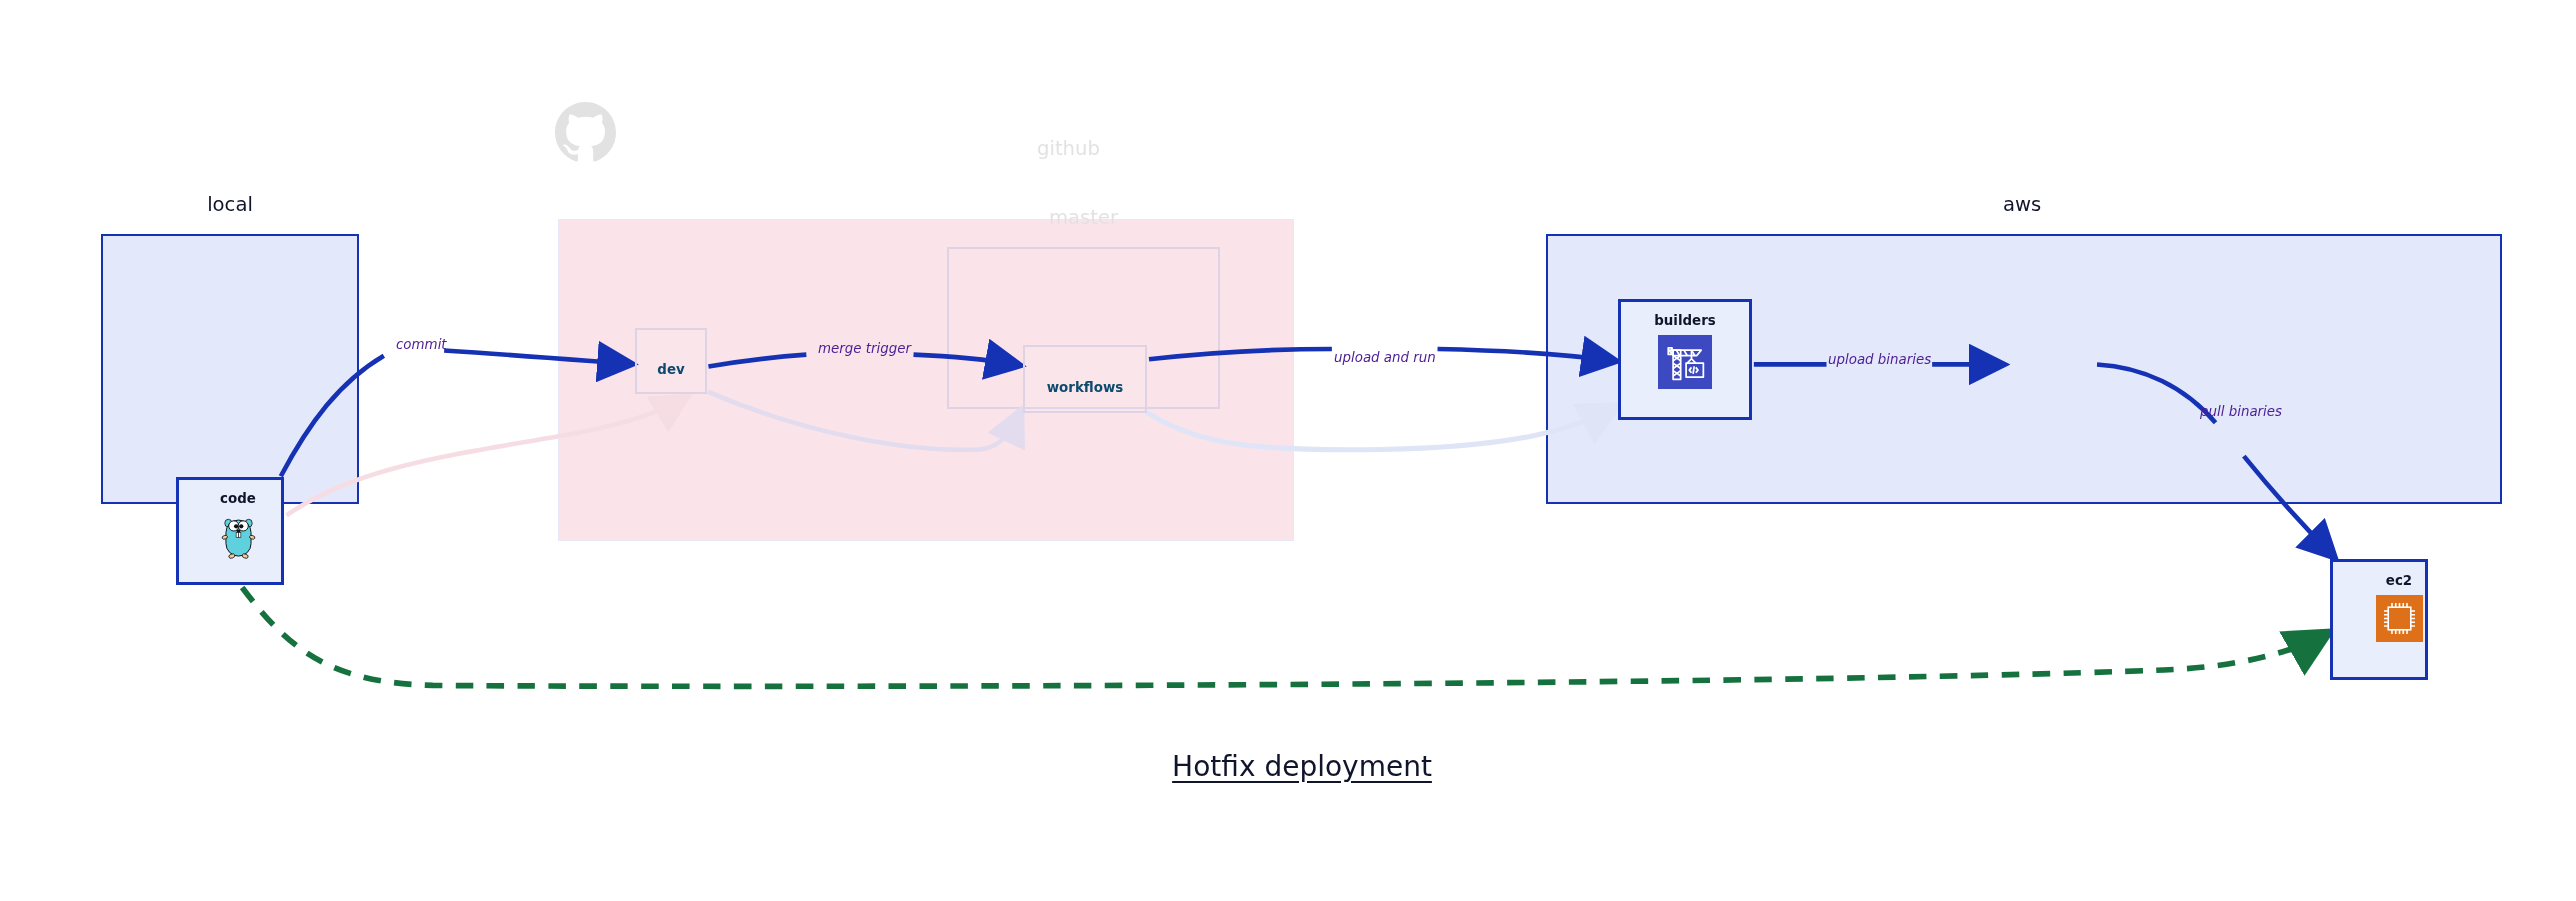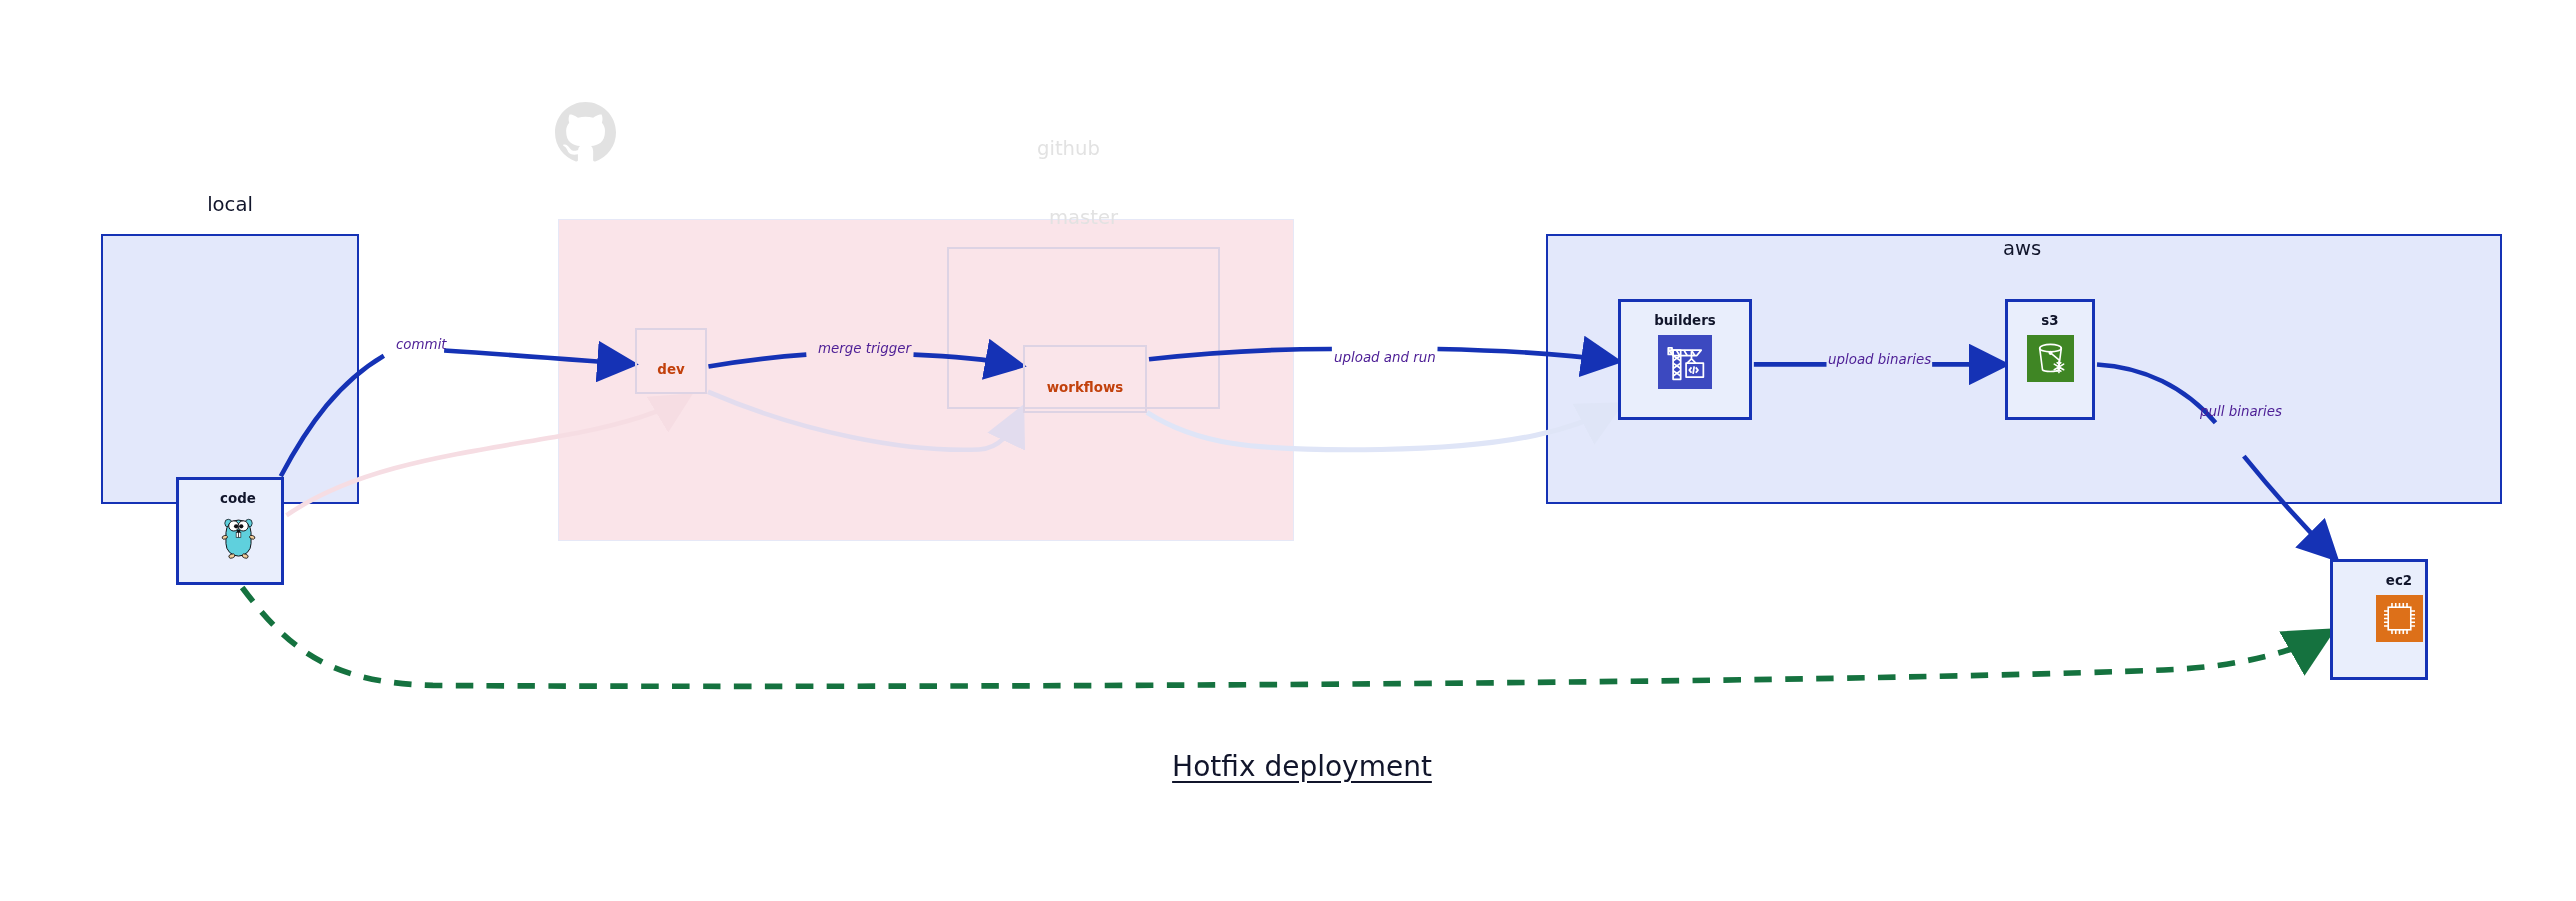--- a/index.html
+++ b/index.html
@@ -51,21 +51,21 @@
     background: rgba(0,0,0,0);
     border: 2.1px solid #ddd3e4;
   }
   #label-master { left: 947px; top: 206px; width: 273px; }
 
   #cluster-aws {
     left: 1546px; top: 234px; width: 956px; height: 270px;
     background: #e3e8fb;
     border: 2.6px solid #1532b5;
   }
-  #label-aws { left: 1893px; top: 193px; width: 258px; margin-top: 44px; }
+  #label-aws { left: 1893px; top: 193px; width: 258px; }
 
   
   .node {
     position: absolute;
     box-sizing: border-box;
     background: #e9eefc;
     border: 3.1px solid #1532b5;
     display: flex;
     flex-direction: column;
     align-items: center;
@@ -78,21 +78,21 @@
   }
   .node-label {
     font-family: "DejaVu Sans", sans-serif;
     font-weight: bold;
     font-size: 13.4px;
     color: #11152b;
     margin-top: 11.3px;
     white-space: nowrap;
   }
   .node.faded .node-label {
-    color: #c2410c;
+    color: #0c4a6e;
     margin-top: 16px;
   }
   .node-icon {
     margin-top: 7.2px;
     width: 47px;
     height: 47px;
     display: block;
   }
   .node-icon.wide { width: 54px; height: 54px; }
 
@@ -270,35 +270,20 @@
         <path d="M34,28 L40,38 M48,28 L54,38 M62,28 L68,38"></path>
 
         <path d="M62,30 L62,44 M54,52 L62,44 L70,52"></path>
 
         <rect x="52" y="52" width="32" height="26"></rect>
         <path d="M62,60 L58,65 L62,70 M70,60 L74,65 L70,70 M67,58 L65,72"></path>
       </g>
     </svg>
   </div>
 
-  <div class="node" id="node-s3">
-    <div class="node-label">s3</div>
-    <svg class="node-icon" viewBox="0 0 100 100">
-      <rect x="0" y="0" width="100" height="100" fill="#3f8624"></rect>
-      <g fill="none" stroke="#ffffff" stroke-width="3.4" stroke-linecap="round" stroke-linejoin="round">
-        <ellipse cx="50" cy="28" rx="23" ry="8"></ellipse>
-        <path d="M27,28 L33,74 C36,79 64,79 67,74 L73,28"></path>
-        <path d="M50,38 L68,53"></path>
-        <circle cx="50" cy="38" r="2.6" fill="#ffffff"></circle>
-
-        <path d="M68,56 L68,80 M58,62 L78,74 M78,62 L58,74"></path>
-        <path d="M64,59 L68,62 L72,59 M64,77 L68,74 L72,77"></path>
-      </g>
-    </svg>
-  </div>
 
   <div class="node" id="node-ec2">
     <div class="node-label">ec2</div>
     <svg class="node-icon" viewBox="0 0 100 100">
       <rect x="0" y="0" width="100" height="100" fill="#dd7019"></rect>
       <g stroke="#ffffff" stroke-width="3.4" fill="none">
         <rect x="26" y="26" width="48" height="48"></rect>
 
         <path d="M34,26 L34,17 M42,26 L42,17 M50,26 L50,17 M58,26 L58,17 M66,26 L66,17"></path>
 

